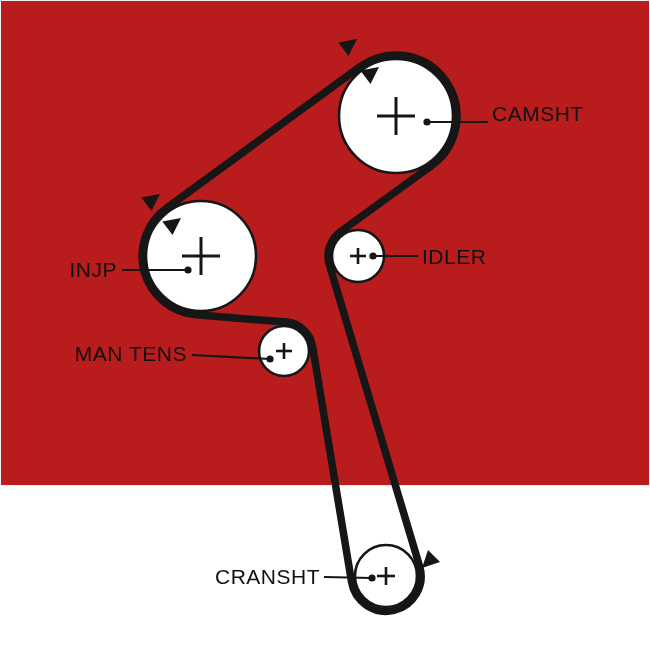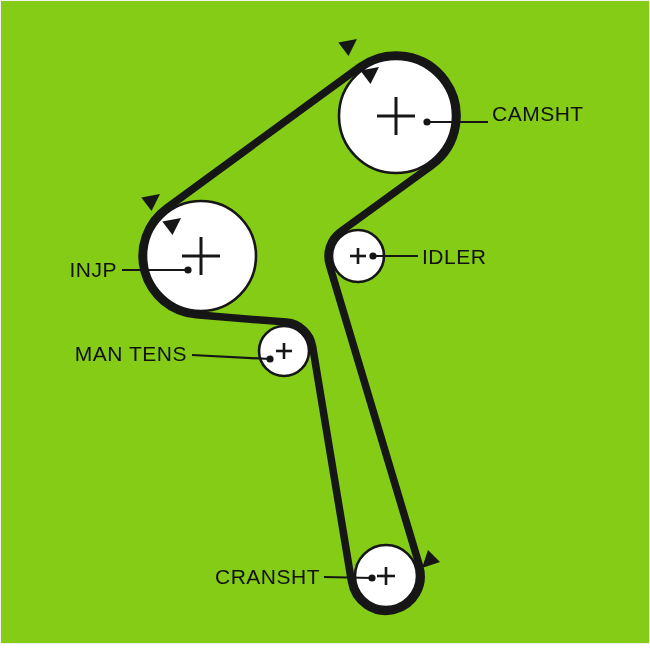--- a/index.html
+++ b/index.html
@@ -5,22 +5,22 @@
   html, body {
     margin: 0;
     padding: 0;
     background: #ffffff;
     width: 650px;
     height: 650px;
     font-family: "Liberation Sans", sans-serif;
   }
   .stage {
     width: 650px;
-    height: 644px;
-    background: #84cc16;
+    height: 486px;
+    background: #b91c1c;
     box-sizing: border-box;
     border: 1px solid #f0f0f0;
   }
   svg { display: block; }
   .pulley-circle {
     fill: #ffffff;
     stroke: #161616;
     stroke-width: 2.6;
   }
   .belt {

